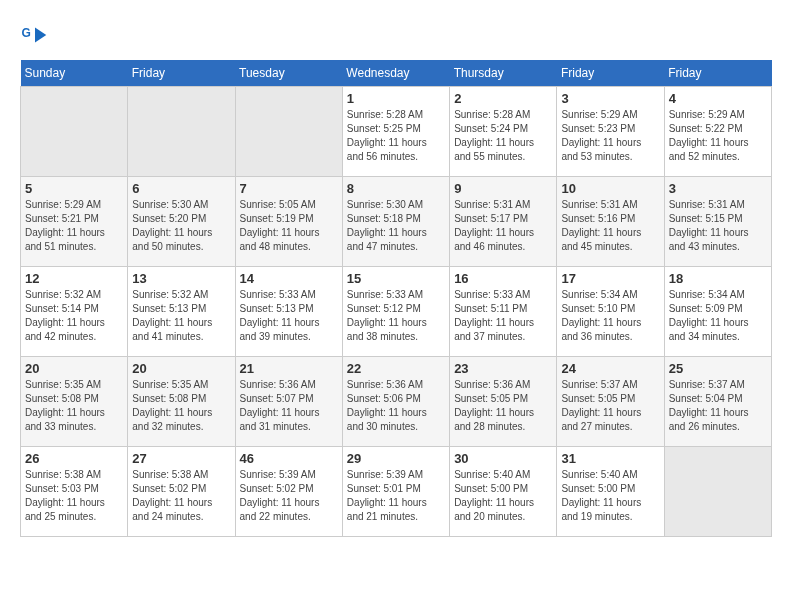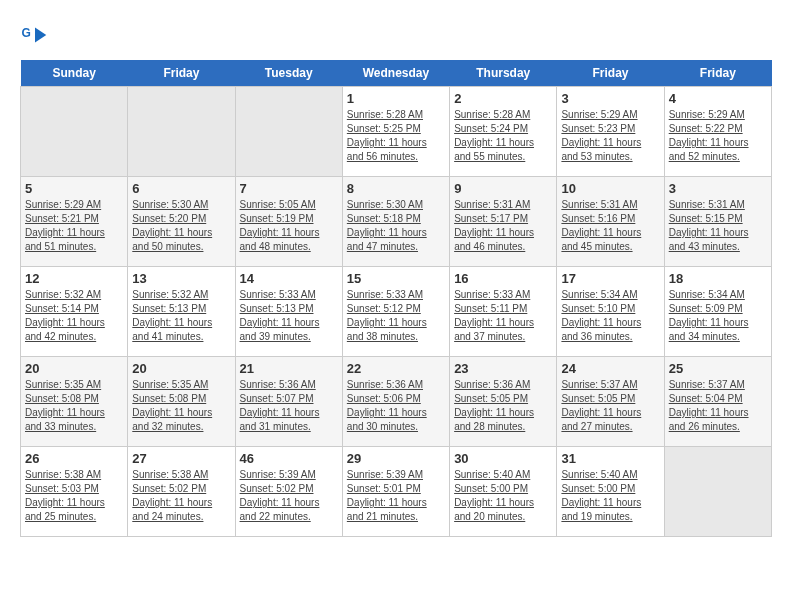--- a/index.html
+++ b/index.html
@@ -48,23 +48,23 @@
     }
     table {
       width: 100%;
       border-collapse: collapse;
       font-size: 11px;
     }
     thead tr th {
       background-color: #2d6dbf;
       color: #fff;
       padding: 6px 4px;
-      text-align: center;
+      text-align: left;
       font-size: 12px;
-      font-weight: bold;
+      font-weight: normal;
     }
     tbody tr td {
       border: 1px solid #ccc;
       vertical-align: top;
       padding: 4px;
       width: calc(100% / 7);
       height: 90px;
       color: #333;
       background: #fff;
     }
@@ -74,21 +74,20 @@
     .day-num {
       font-size: 13px;
       font-weight: bold;
       display: block;
       margin-bottom: 2px;
     }
     .day-info {
       font-size: 10px;
       line-height: 1.4;
       color: #444;
-      text-decoration: underline;
     }
     .empty-cell {
       background: #e8e8e8 !important;
     }
   </style>
 </head>
 <body>
 
 <div class="header">
   <div class="logo">

